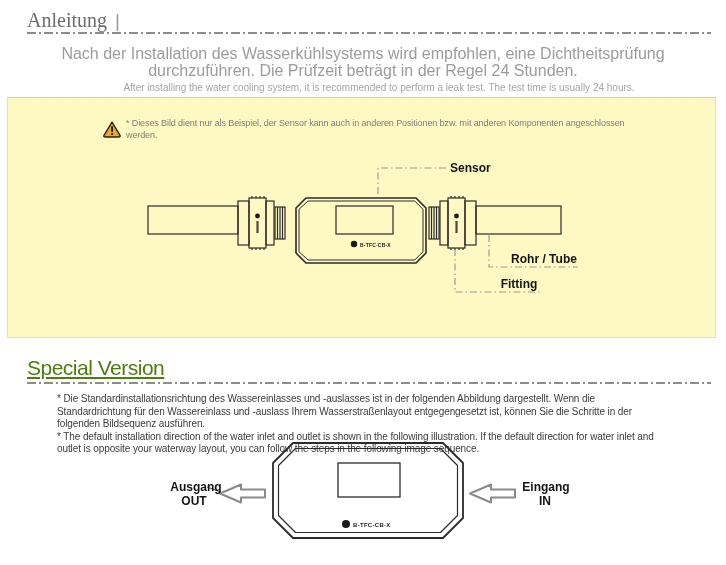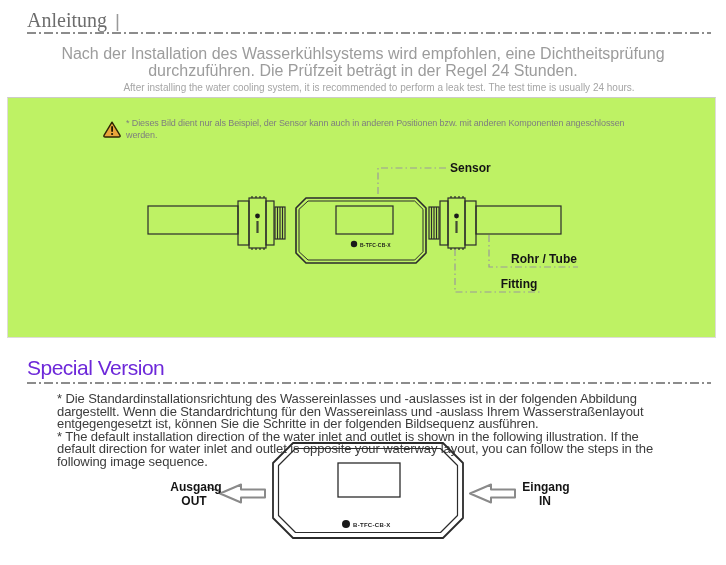--- a/index.html
+++ b/index.html
@@ -15,29 +15,29 @@
   .dashdot{height:2px;background:repeating-linear-gradient(90deg,
       #8c8c8c 0 9px,transparent 9px 12px,#8c8c8c 12px 14px,transparent 14px 17px);}
   .div1{left:27px;top:32px;width:684px;}
 
   
   .banner{left:0;top:45px;width:726px;text-align:center;}
   .banner .de{font-size:16px;line-height:17px;color:#9c9c9c;max-width:652px;margin:0 auto;}
   .banner .en{font-size:10px;color:#a5a5a5;margin-top:3px;margin-left:32px;}
 
   
-  .panel{left:7px;top:97px;width:707px;height:239px;background:#bef264;
+  .panel{left:7px;top:97px;width:707px;height:239px;background:#fef9c3;
          border:1px solid #dedcd8;border-top-color:#ccccc8;}
   .note-text{position:absolute;left:118px;top:19px;width:524px;
              font-size:9px;line-height:12px;color:#7e7e7e;letter-spacing:-0.1px;}
   .warn{position:absolute;left:95px;top:23px;}
 
-  .special-title{left:27px;top:356px;font-size:21px;letter-spacing:-0.5px;color:#6d28d9;}
+  .special-title{left:27px;top:356px;font-size:21px;letter-spacing:-0.5px;color:#4d7c0f;text-decoration:underline;}
   .div2{left:27px;top:382px;width:684px;}
-  .special-text{left:57px;top:393px;width:600px;font-size:13px;line-height:12.5px;
+  .special-text{left:57px;top:393px;width:600px;font-size:10px;line-height:12.5px;
                 color:#3c3c3c;letter-spacing:-0.1px;}
 
   svg text{font-family:"Liberation Sans",sans-serif;}
   .dlabel{font-size:12px;font-weight:bold;fill:#141414;}
   .logo-txt{font-size:5px;font-weight:bold;fill:#1a1a1a;letter-spacing:0.2px;}
   .logo-txt2{font-size:6px;font-weight:bold;fill:#1a1a1a;letter-spacing:0.3px;}
   .outline{fill:none;stroke:#2b2b2b;}
   .leader{fill:none;stroke:#9a9a9a;stroke-width:1.2;stroke-dasharray:7 3 1.5 3;}
 </style>
 </head>

